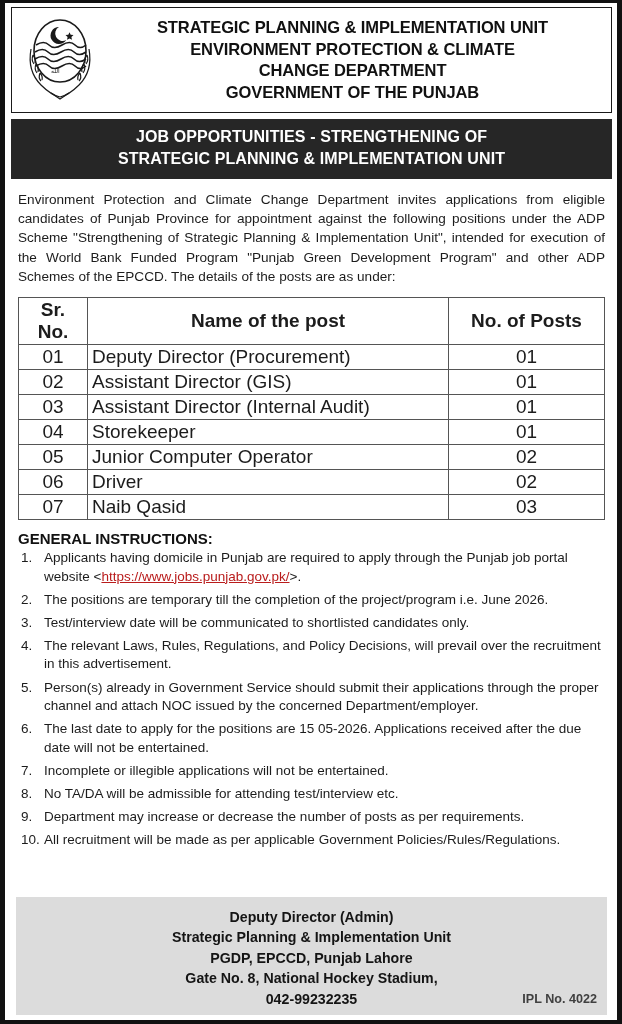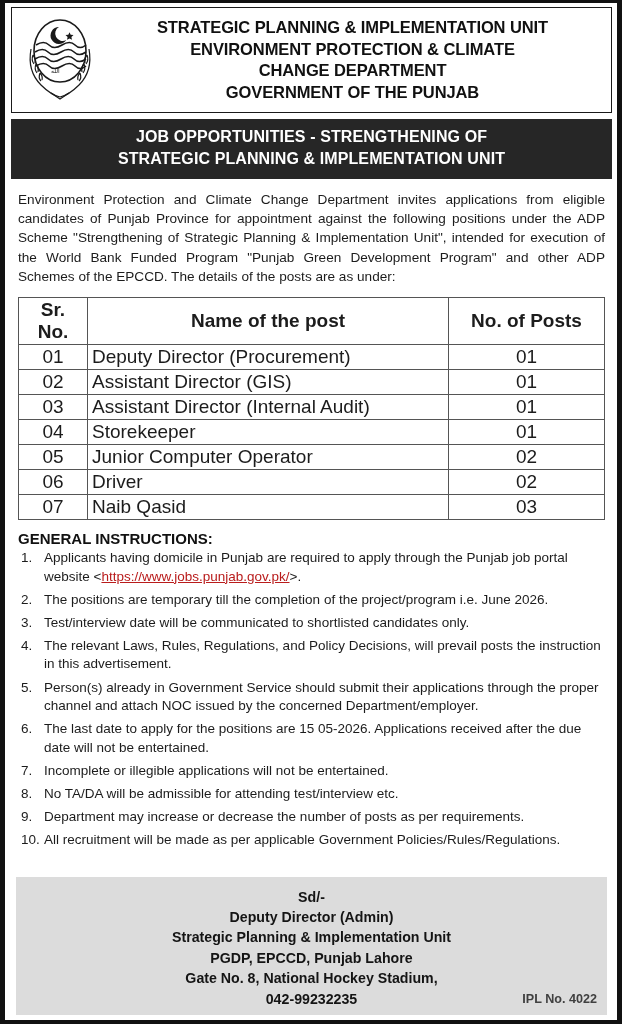--- a/index.html
+++ b/index.html
@@ -289,21 +289,21 @@
       <span class="gi-text">The positions are temporary till the completion of the project/program i.e. June 2026.</span>
     </div>
 
     <div class="gi-item">
       <span class="gi-num">3.</span>
       <span class="gi-text">Test/interview date will be communicated to shortlisted candidates only.</span>
     </div>
 
     <div class="gi-item">
       <span class="gi-num">4.</span>
-      <span class="gi-text">The relevant Laws, Rules, Regulations, and Policy Decisions, will prevail posts the instruction in this advertisement.</span>
+      <span class="gi-text">The relevant Laws, Rules, Regulations, and Policy Decisions, will prevail over the recruitment in this advertisement.</span>
     </div>
 
     <div class="gi-item">
       <span class="gi-num">5.</span>
       <span class="gi-text">Person(s) already in Government Service should submit their applications through the proper channel and attach NOC issued by the concerned Department/employer.</span>
     </div>
 
     <div class="gi-item">
       <span class="gi-num">6.</span>
       <span class="gi-text">The last date to apply for the positions are 15 05-2026. Applications received after the due date will not be entertained.</span>
@@ -325,21 +325,20 @@
     </div>
 
     <div class="gi-item">
       <span class="gi-num">10.</span>
       <span class="gi-text">All recruitment will be made as per applicable Government Policies/Rules/Regulations.</span>
     </div>
 
   </div>
 
   <div class="footer">
-    <div class="fl">Sd/-</div>
     <div class="fl">Deputy Director (Admin)</div>
     <div class="fl">Strategic Planning &amp; Implementation Unit</div>
     <div class="fl">PGDP, EPCCD, Punjab Lahore</div>
     <div class="fl">Gate No. 8, National Hockey Stadium,</div>
     <div class="lastline">
       <span>042-99232235</span>
       <span class="ipl">IPL No. 4022</span>
     </div>
   </div>
 

